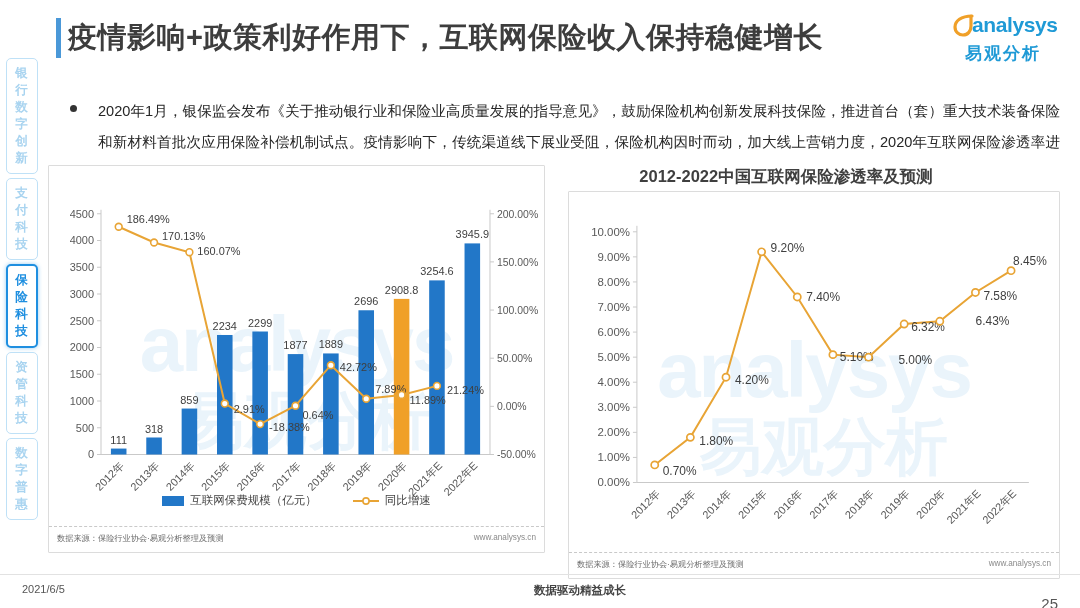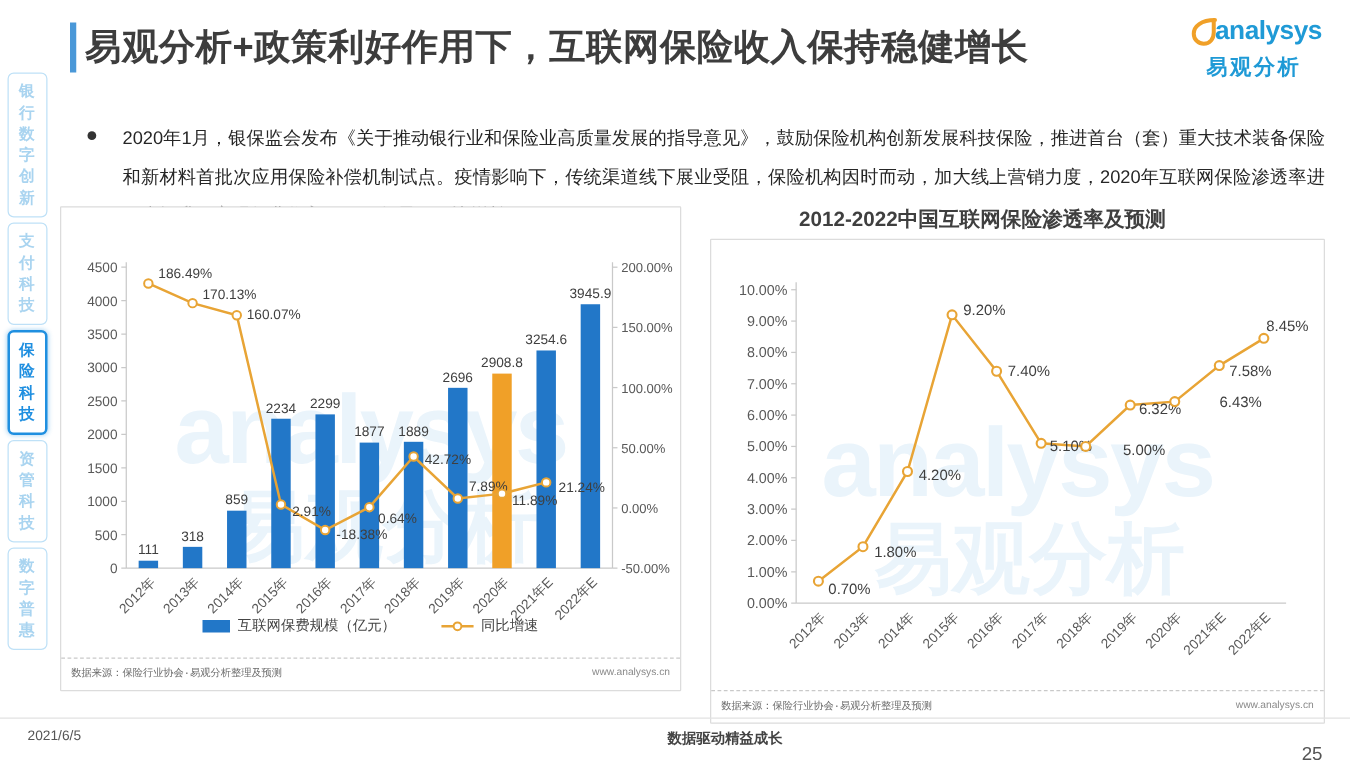--- a/index.html
+++ b/index.html
@@ -76,21 +76,21 @@
 
   .plot { position: absolute; left: 0; top: 0; width: 100%; height: 100%; }
 
   
   .src-strip {
     position: absolute; left: 0; bottom: 0; width: 100%; height: 26px;
     border-top: 1px dashed #c9c9c9;
   }
   .src-left {
     position: absolute; left: 8px; top: 6px;
-    font-size: 8.2px; color: #6b6b6b; white-space: nowrap; font-family: Liberation Mono, monospace;
+    font-size: 8.2px; color: #6b6b6b; white-space: nowrap;
   }
   .src-right {
     position: absolute; right: 8px; top: 6px;
     font-size: 8.2px; color: #8a8a8a; white-space: nowrap;
   }
 
   
   .wm {
     position: absolute; left: 50%; top: 46%;
     transform: translate(-50%,-50%);
@@ -124,21 +124,21 @@
 
   svg text { font-family: "Liberation Sans", "DejaVu Sans", sans-serif; }
 </style>
 </head>
 <body>
 
 <div id="page">
 
   <div id="header">
     <div id="title-bar"></div>
-    <div id="page-title">易观分析+政策利好作用下，互联网保险收入保持稳健增长</div>
+    <div id="page-title">疫情影响+政策利好作用下，互联网保险收入保持稳健增长</div>
 
     <div id="logo">
       <div id="logo-row">
         <svg id="logo-swoosh" viewBox="0 0 24 24">
           <path d="M20 3 C9 3 3 8 3 14 C3 19 7 22 11 22 C16 22 19 18 19 13 L19 3" fill="none" stroke="#f0a028" stroke-width="3.2" stroke-linecap="round"></path>
         </svg>
         <div id="logo-word">analysys</div>
       </div>
       <div id="logo-cn">易观分析</div>
     </div>

